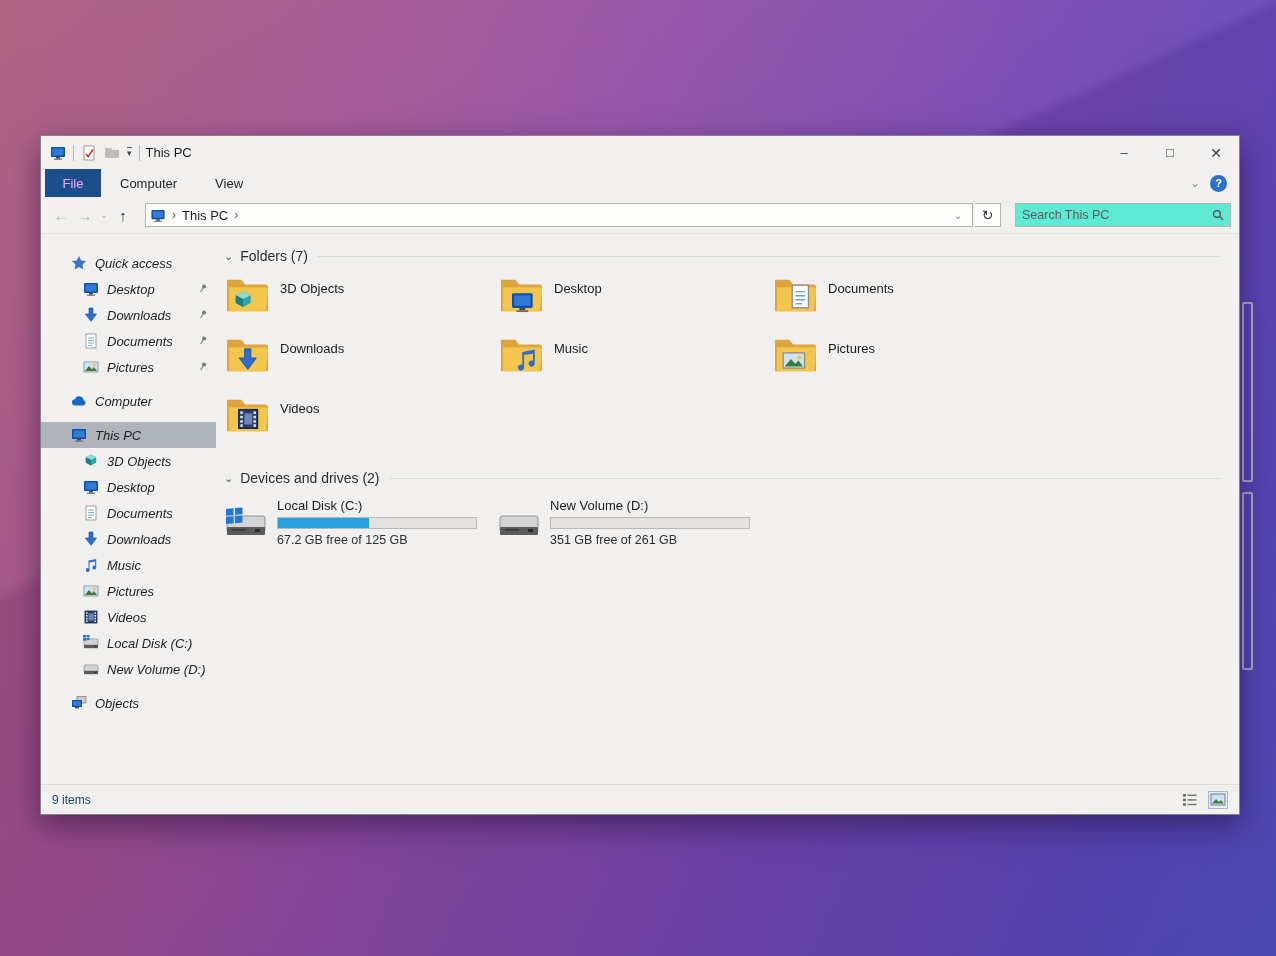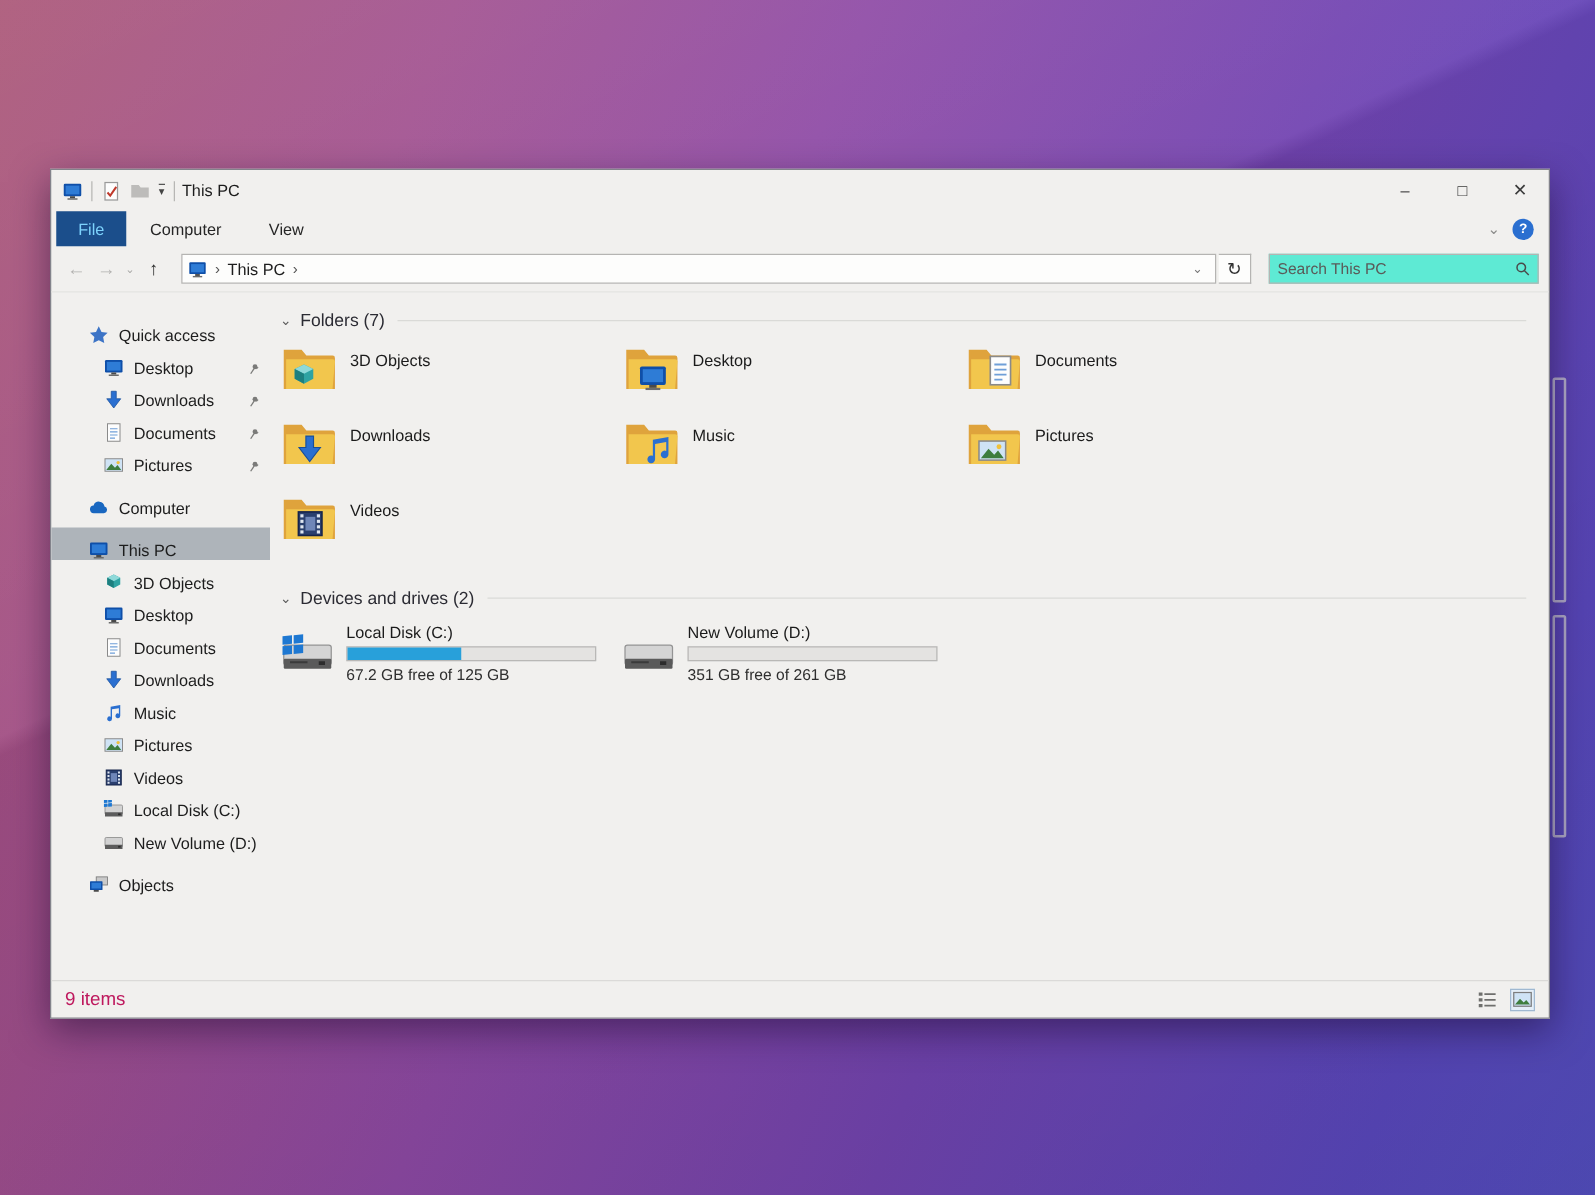--- a/index.html
+++ b/index.html
@@ -27,21 +27,21 @@
   .qat-chevron { font-size:9px; color:#444; line-height:1; border-top:1.5px solid #555; padding-top:1px; }
   .win-title { font-size:13px; margin-left:6px; color:#1c1c1c; }
   .win-controls { margin-left:auto; display:flex; height:100%; }
   .win-btn { width:46px; height:100%; display:flex; align-items:center; justify-content:center;
     font-size:13px; color:#3a3a3a; }
   .win-btn.close { font-size:14px; }
 
   
   .tabsrow { height:28px; flex:0 0 28px; display:flex; align-items:stretch; position:relative; }
   .tab { display:flex; align-items:center; justify-content:center; font-size:13px; padding:0 19px; color:#262626; }
-  .tab.file { background:#1b4e8b; color:#7dd3fc; width:56px; padding:12px; margin-left:4px; }
+  .tab.file { background:#1b4e8b; color:#f0abfc; width:56px; padding:12px; margin-left:4px; }
   .ribbon-right { margin-left:auto; display:flex; align-items:center; gap:10px; padding-right:12px; }
   .ribbon-collapse { color:#8a8a88; font-size:12px; }
   .help-circle { width:17px; height:17px; border-radius:50%; background:#2a6fd0; color:#fff;
     font-size:11px; font-weight:bold; display:flex; align-items:center; justify-content:center; }
 
   
   .navrow { height:37px; flex:0 0 37px; display:flex; align-items:center; padding:0 8px;
     border-bottom:1px solid #e4e3e1; }
   .nav-arrow { width:24px; text-align:center; font-size:15px; }
   .nav-arrow.disabled { color:#b3b2b0; }
@@ -56,21 +56,21 @@
     display:flex; align-items:center; justify-content:center; font-size:14px; color:#333; }
   .searchbox { width:216px; height:24px; background:#5eead4; border:1px solid #b5b4b2; margin-left:14px;
     display:flex; align-items:center; padding:0 6px; }
   .searchbox input { flex:1; border:none; outline:none; background:transparent; font-size:12.5px;
     font-family:inherit; color:#333; min-width:0; }
   .searchbox input::placeholder { color:#5a5a58; }
 
   
   .bodyrow { flex:1; display:flex; min-height:0; }
   .sidebar { width:175px; flex:0 0 175px; padding-top:16px; font-size:13px; overflow:hidden; }
-  .side-row { height:26px; display:flex; align-items:flex-end; gap:8px; padding-left:30px; padding-right:6px; }
+  .side-row { height:26px; display:flex; align-items:center; gap:8px; padding-left:30px; padding-right:6px;font-style:italic; }
   .side-row.lvl1 { padding-left:42px; }
   .side-row.selected { background:#aeb4ba; }
   .side-row .pin { margin-left:auto; }
   .gap8 { height:8px; }
   .icon16 { width:16px; height:16px; flex:0 0 16px; display:block; }
   .icon12 { width:12px; height:12px; display:block; }
 
   .content { flex:1; padding:6px 18px 0 8px; min-width:0; }
   .section-hdr { display:flex; align-items:center; font-size:14px; color:#2b2b33; margin-top:8px; }
   .section-hdr .chev { font-size:11px; color:#555; margin-right:7px; }
@@ -86,21 +86,21 @@
   .drive-tile { width:273px; display:flex; gap:9px; }
   .drive-svg { width:44px; height:36px; flex:0 0 44px; margin-top:8px; }
   .drive-info { display:flex; flex-direction:column; }
   .drive-name { font-size:13px; color:#1b1b1b; }
   .drive-bar { width:200px; height:12px; border:1px solid #b9b8b6; background:#e4e3e1; margin-top:4px; }
   .drive-bar .fill { height:100%; background:#28a0da; }
   .drive-free { font-size:12.5px; color:#2e2e2e; margin-top:4px; }
 
   
   .statusbar { height:30px; flex:0 0 30px; border-top:1px solid #dbdad8; display:flex; align-items:center;
-    padding:0 11px; font-size:15px; color:#be185d; }
+    padding:0 11px; font-size:12px; color:#0c4a6e; }
   .status-views { margin-left:auto; display:flex; gap:8px; align-items:center; }
   .view-btn { width:20px; height:18px; display:flex; align-items:center; justify-content:center; }
   .view-btn.active { border:1px solid #9fb8d1; background:#e4eef8; }
 </style>
 </head>
 <body>
 
 <svg width="0" height="0" style="position:absolute">
   <defs>
     <g id="i-monitor">

